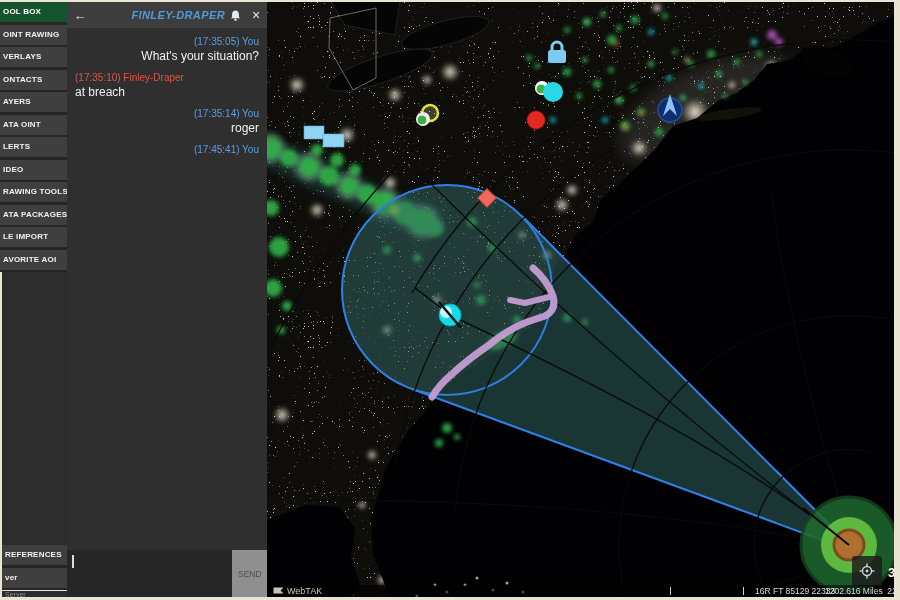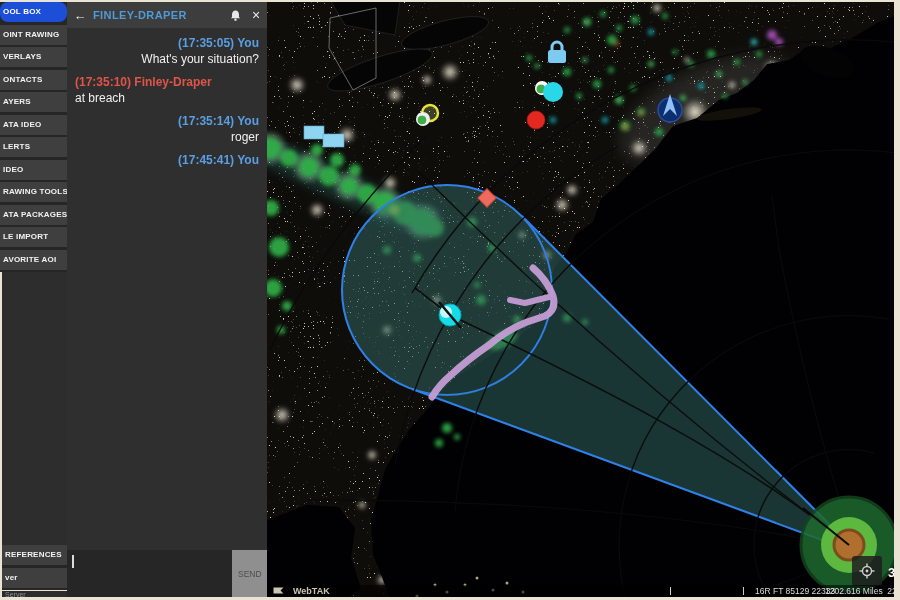--- a/index.html
+++ b/index.html
@@ -6,53 +6,53 @@
   *{box-sizing:border-box;font-family:"Liberation Sans",sans-serif;}
   .screen{position:relative;width:900px;height:600px;background:#eae4d4;overflow:hidden;}
 
   
   .sidebar{position:absolute;left:0;top:2px;width:67px;height:595px;}
   .menu-top{position:absolute;left:0;top:0;width:67px;background:#262626;}
   .menu-bottom{position:absolute;left:2px;top:543px;width:65px;background:#262626;}
   .side-fill{position:absolute;left:2px;top:270px;width:65px;height:273px;background:#2d2d2d;}
   .menu-item{height:20px;line-height:20px;margin-bottom:2.5px;background:#3f3f3f;color:#f2f2f2;
     font-size:8px;font-weight:700;padding-left:3px;white-space:nowrap;overflow:hidden;letter-spacing:.2px;cursor:pointer;}
-  .menu-item.active{background:#1d4ed8;color:#fff;border-radius:8px;}
+  .menu-item.active{background:#14532d;color:#fff;}
   .server-row{position:absolute;left:2px;top:589px;width:65px;height:8px;background:#2c2c2c;
     color:#8f8f8f;font-size:7px;line-height:8px;padding-left:3px;}
 
   
   .chat{position:absolute;left:67px;top:2px;width:200px;height:595px;background:#2f2f2f;}
   .chat-header{position:absolute;left:0;top:0;width:100%;height:26px;background:#3d3d3d;
     display:flex;align-items:center;}
   .back-btn{width:26px;text-align:center;color:#e8e8e8;font-size:13px;cursor:pointer;}
-  .chat-title{flex:1;text-align:left;color:#4f9bd8;font-size:11px;font-weight:700;letter-spacing:.4px;}
+  .chat-title{flex:1;text-align:right;color:#4f9bd8;font-size:11px;font-weight:700;letter-spacing:.4px;font-style:italic;}
   .bell-btn{width:20px;text-align:center;cursor:pointer;display:flex;justify-content:center;}
   .close-btn{width:22px;text-align:center;color:#e8e8e8;font-size:14px;cursor:pointer;}
   .messages{position:absolute;left:0;top:26px;width:100%;padding:8px 8px 0 8px;}
   .msg{margin-bottom:9px;}
-  .msg .meta{font-size:12px;font-weight:700;}
+  .msg .meta{font-size:10px;font-weight:400;}
   .msg .txt{font-size:12px;color:#f0f0f0;margin-top:2px;}
   .msg.right{text-align:right;}
   .msg.left{text-align:left;}
   .meta.you{color:#5a9fe2;}
   .meta.other{color:#e0544a;}
   .chat-input-row{position:absolute;left:0;bottom:0;width:100%;height:47px;background:#262626;display:flex;}
   .chat-textarea{flex:1;background:transparent;border:none;outline:none;resize:none;color:#eee;
     font-size:11px;padding:5px;}
   .cursor{position:absolute;left:5px;top:5px;width:1.5px;height:13px;background:#dcdcdc;}
   .send-btn{width:35px;height:100%;background:#8f8f8f;border:none;color:#4e4e4e;
     font-size:8.5px;font-weight:400;cursor:pointer;}
 
   
   .map{position:absolute;left:267px;top:2px;width:627px;height:595px;background:#000;overflow:hidden;cursor:crosshair;}
   .map svg.base{position:absolute;left:0;top:-2px;}
   .map-bar{position:absolute;left:0;bottom:0;width:633px;height:12px;background:rgba(0,0,0,.55);
     color:#ddd;font-size:8.5px;line-height:12px;}
-  .brand{position:absolute;left:6px;top:0;color:#cdc5b4;font-weight:700;font-size:9px;display:flex;align-items:center;gap:9px;height:12px;}
+  .brand{position:absolute;left:6px;top:0;color:#cdc5b4;font-weight:400;font-size:9px;display:flex;align-items:center;gap:3px;height:12px;}
   .tick{position:absolute;top:2px;width:1px;height:8px;background:#cfcfcf;}
   .scale-label{position:absolute;left:410px;width:60px;text-align:center;margin-top:30px;}
   .mgrs{position:absolute;left:488px;white-space:pre;}
   .range-bearing{position:absolute;left:558px;white-space:pre;}
   .gps-btn{position:absolute;left:585px;top:554px;width:30px;height:30px;background:rgba(30,30,30,.85);
     border-radius:3px;display:flex;align-items:center;justify-content:center;cursor:pointer;}
   .zoom-badge{position:absolute;left:621px;top:563px;color:#fff;font-size:13px;font-weight:700;}
 
   
   .strip{position:absolute;background:#eae4d4;}
@@ -67,21 +67,21 @@
 <div class="screen">
 
   <aside class="sidebar">
     <div class="side-fill"></div>
     <div class="menu-top">
       <div class="menu-item active">OOL BOX</div>
       <div class="menu-item">OINT RAWING</div>
       <div class="menu-item">VERLAYS</div>
       <div class="menu-item">ONTACTS</div>
       <div class="menu-item">AYERS</div>
-      <div class="menu-item">ATA IDEO</div>
+      <div class="menu-item">ATA OINT</div>
       <div class="menu-item">LERTS</div>
       <div class="menu-item">IDEO</div>
       <div class="menu-item">RAWING TOOLS</div>
       <div class="menu-item">ATA PACKAGES</div>
       <div class="menu-item">LE IMPORT</div>
       <div class="menu-item">AVORITE AOI</div>
     </div>
     <div class="menu-bottom">
       <div class="menu-item">REFERENCES</div>
       <div class="menu-item">ver</div>

